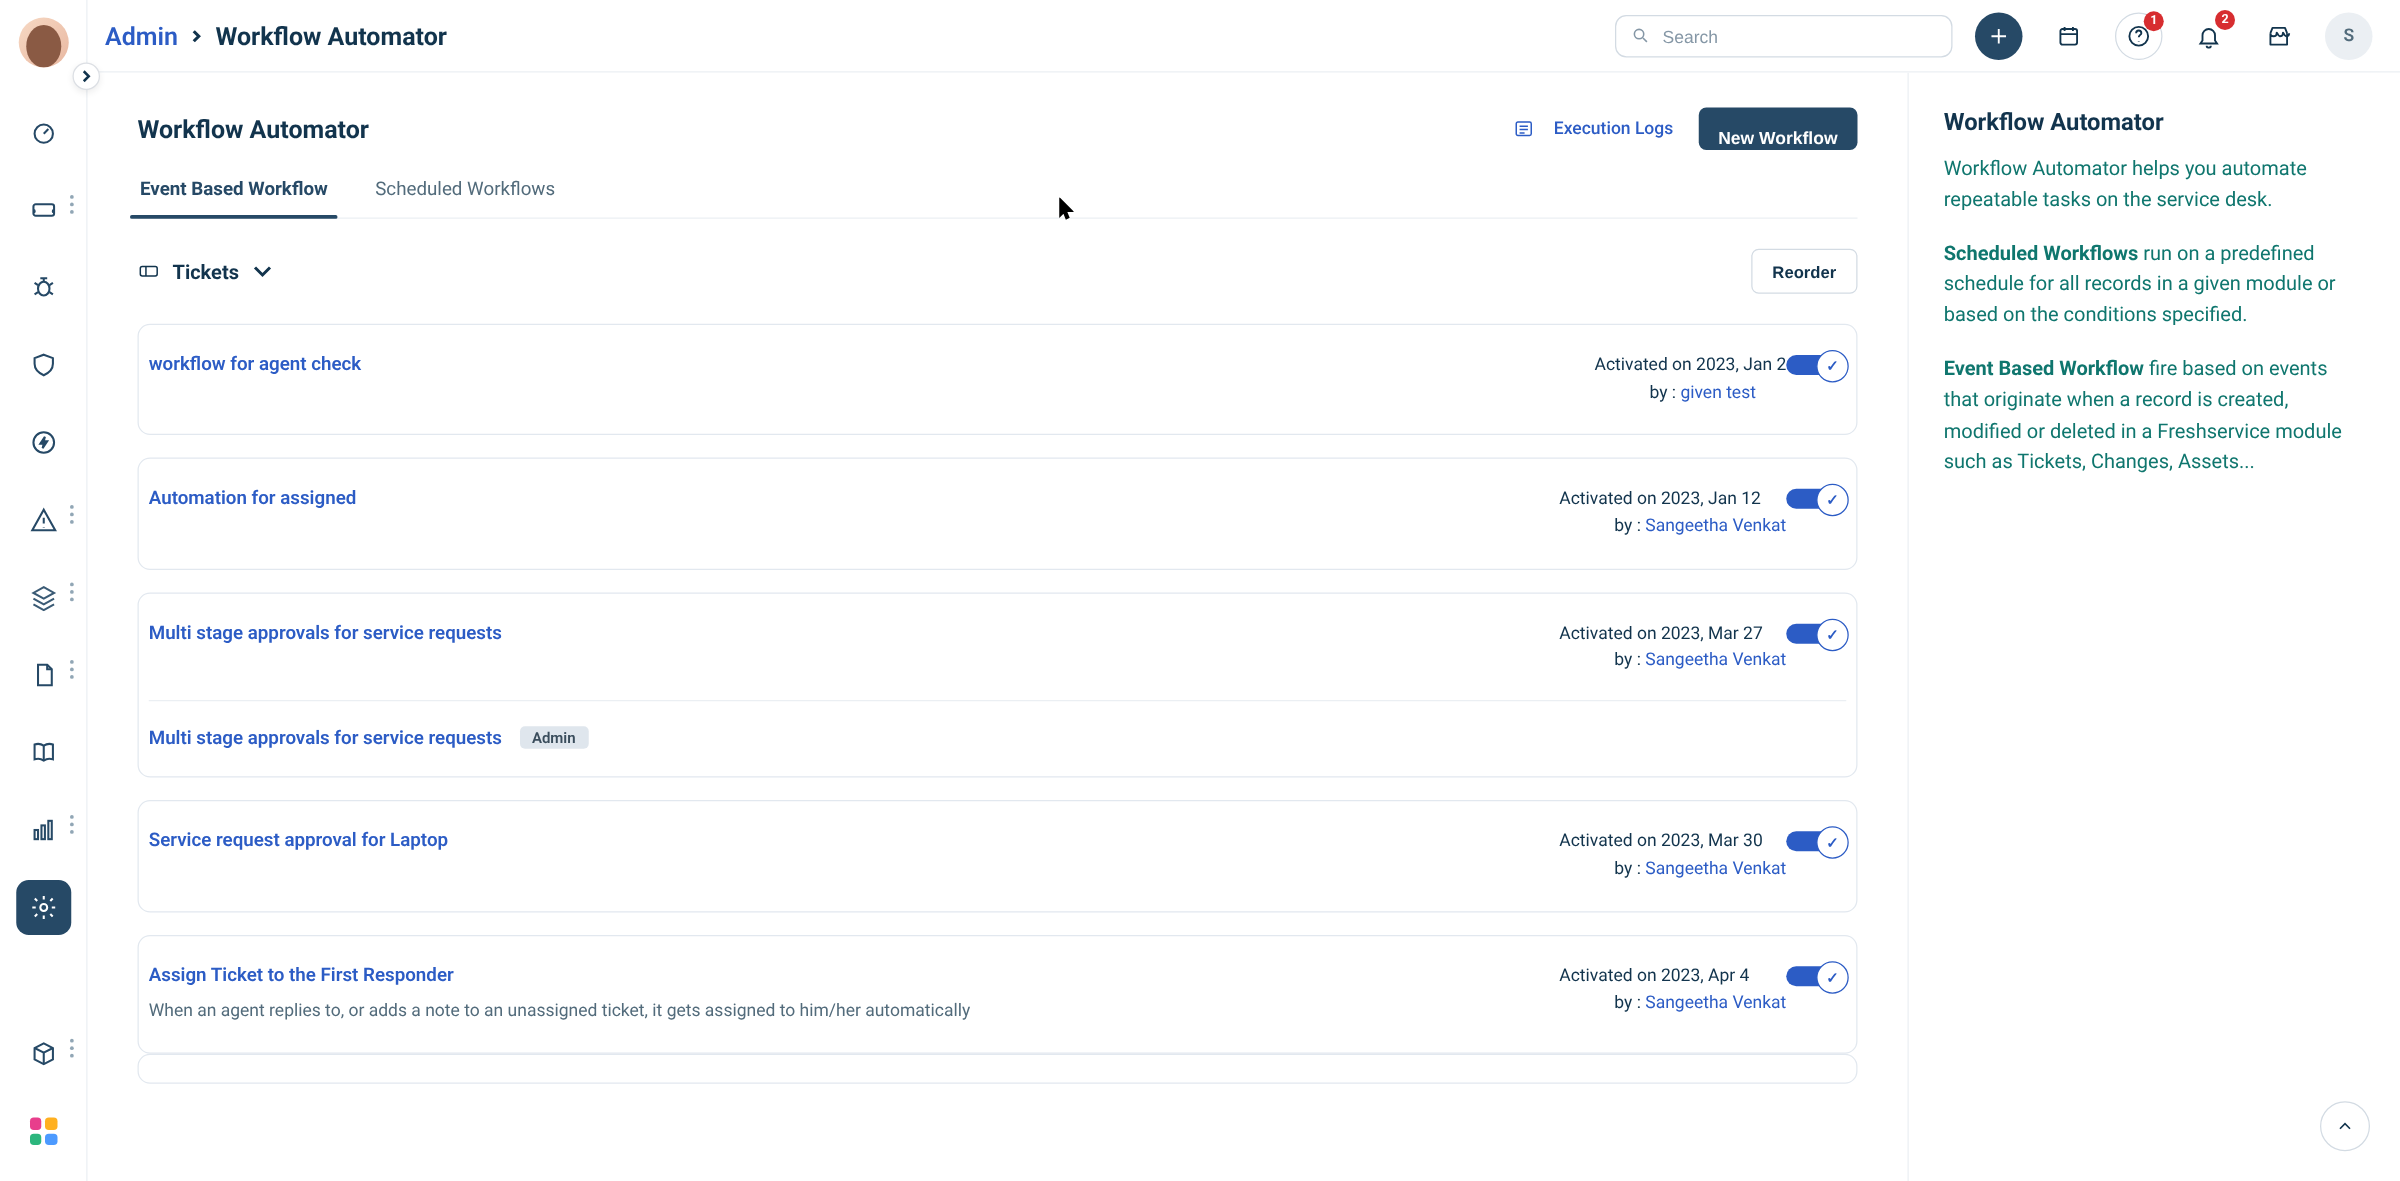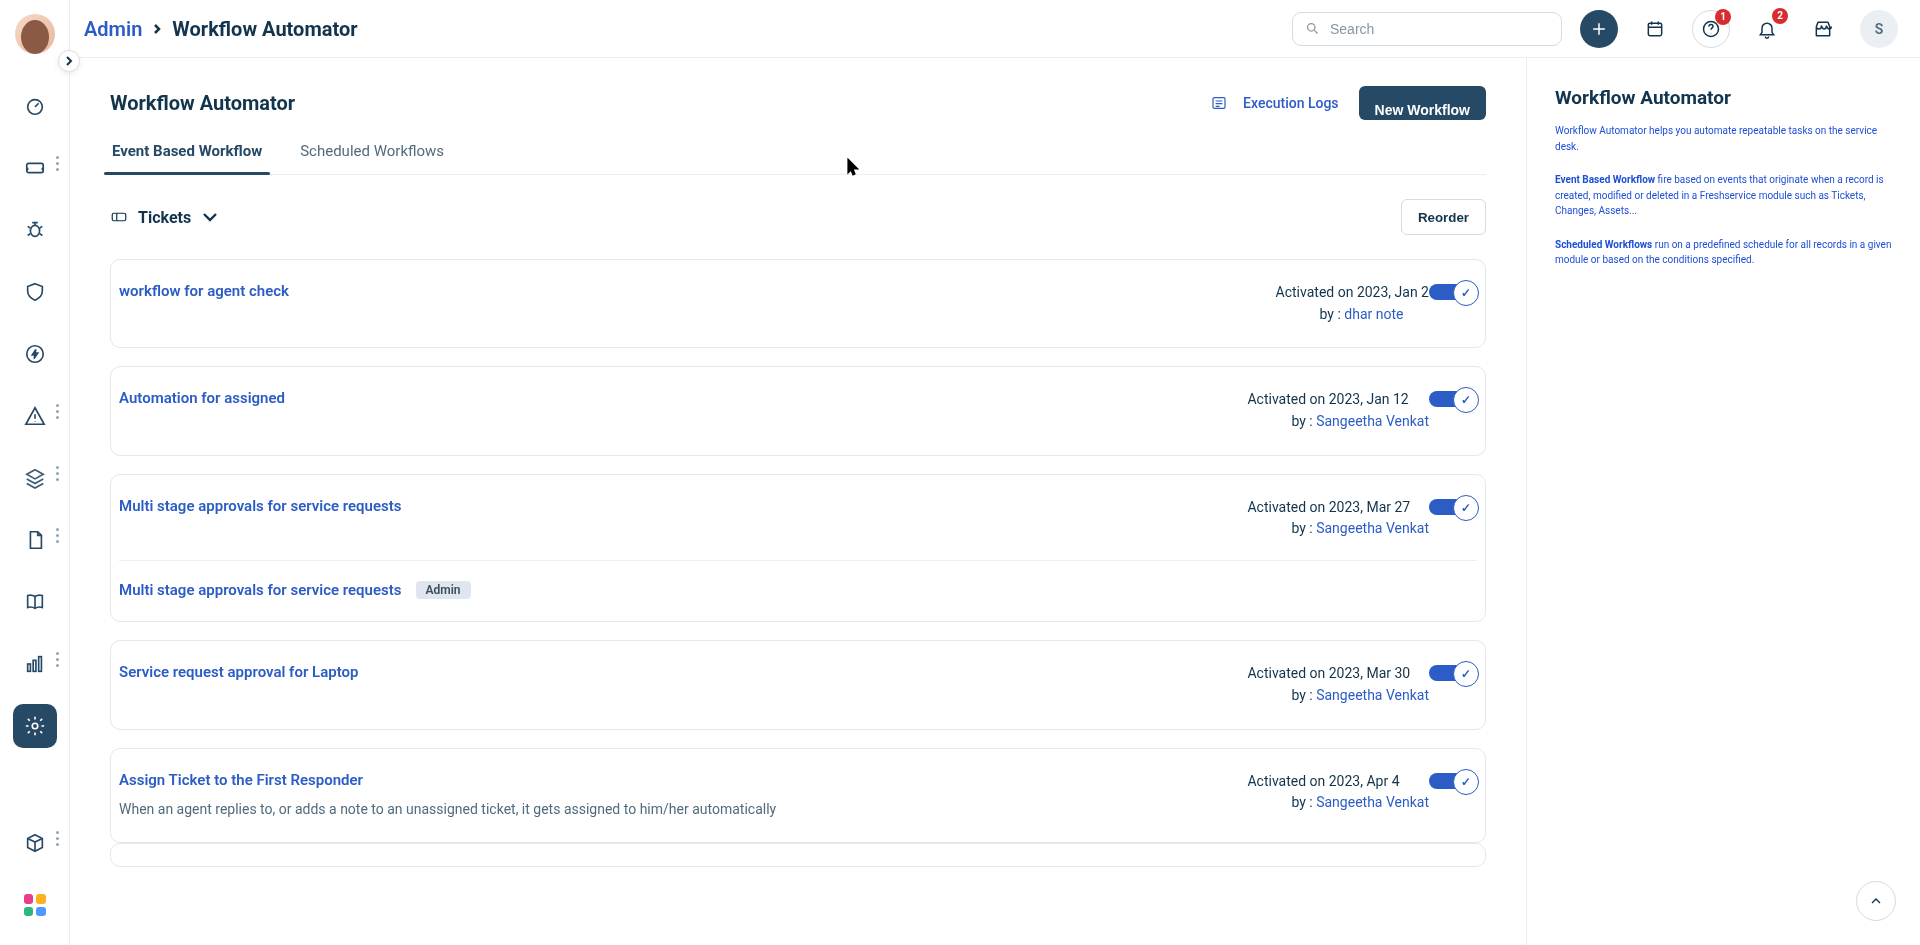--- a/index.html
+++ b/index.html
@@ -90,21 +90,21 @@
   .toggle{width:48px;height:16px;border-radius:10px;background:#2c5cc5;position:relative;cursor:pointer;margin-top:2px;}
   .toggle::after{content:"✓";position:absolute;right:-2px;top:-4px;width:24px;height:24px;border-radius:50%;background:#fff;border:1px solid #2c5cc5;color:#2c5cc5;font-size:12px;font-weight:700;display:flex;align-items:center;justify-content:center;}
   .subrow{border-top:1px solid #ebeff3;margin-top:20px;padding-top:20px;display:flex;align-items:center;gap:14px;}
   .badge-draft{background:#dfe6ed;color:#3a4d5c;border-radius:4px;font-size:12px;font-weight:600;padding:2px 10px;}
 
   
   .card.partial{height:24px;padding:0;}
 
   
   .sp-title{font-size:19px;font-weight:700;margin-bottom:14px;}
-  .sp-p{font-size:10px;line-height:1.55;color:#1d4ed8;margin-bottom:18px;}
+  .sp-p{font-size:16px;line-height:1.55;color:#0f766e;margin-bottom:18px;}
   .sp-sub{font-weight:700;}
 
   
   .cursor-artifact{position:absolute;left:777px;top:100px;width:12px;height:18px;stroke:#000;fill:none;stroke-width:1.2;pointer-events:none;}
 </style>
 </head>
 <body>
 
 <div class="app">
 
@@ -289,21 +289,21 @@
         <button class="btn-secondary">Reorder</button>
       </div>
 
       <div class="cards" id="cards">
           <div class="card">
             <div class="card-inner">
               <div class="card-left"><a class="wf-title">workflow for agent check</a></div>
               <div class="card-right">
                 <div class="meta">
                   <div>Activated on 2023, Jan 2</div>
-                  <div><span class="by">by : </span><span class="user">dhar note</span></div>
+                  <div><span class="by">by : </span><span class="user">given test</span></div>
                 </div>
                 <div class="toggle"></div>
               </div>
             </div>
           </div>
           <div class="card">
             <div class="card-inner">
               <div class="card-left"><a class="wf-title">Automation for assigned</a></div>
               <div class="card-right">
                 <div class="meta">
@@ -355,22 +355,22 @@
             </div>
           </div>
         </div>
       <div class="card partial"></div>
 
     </section>
 
     <aside class="sidepanel">
       <h2 class="sp-title">Workflow Automator</h2>
       <p class="sp-p">Workflow Automator helps you automate repeatable tasks on the service desk.</p>
+      <p class="sp-p"><span class="sp-sub">Scheduled Workflows</span><span> run on a predefined schedule for all records in a given module or based on the conditions specified.</span></p>
       <p class="sp-p"><span class="sp-sub">Event Based Workflow</span><span> fire based on events that originate when a record is created, modified or deleted in a Freshservice module such as Tickets, Changes, Assets...</span></p>
-      <p class="sp-p"><span class="sp-sub">Scheduled Workflows</span><span> run on a predefined schedule for all records in a given module or based on the conditions specified.</span></p>
     </aside>
 
     <div class="scroll-top">
       <svg viewBox="0 0 24 24">
           <path d="M6 15l6-6 6 6"></path>
         </svg>
     </div>
   </div>
 </div>
 

